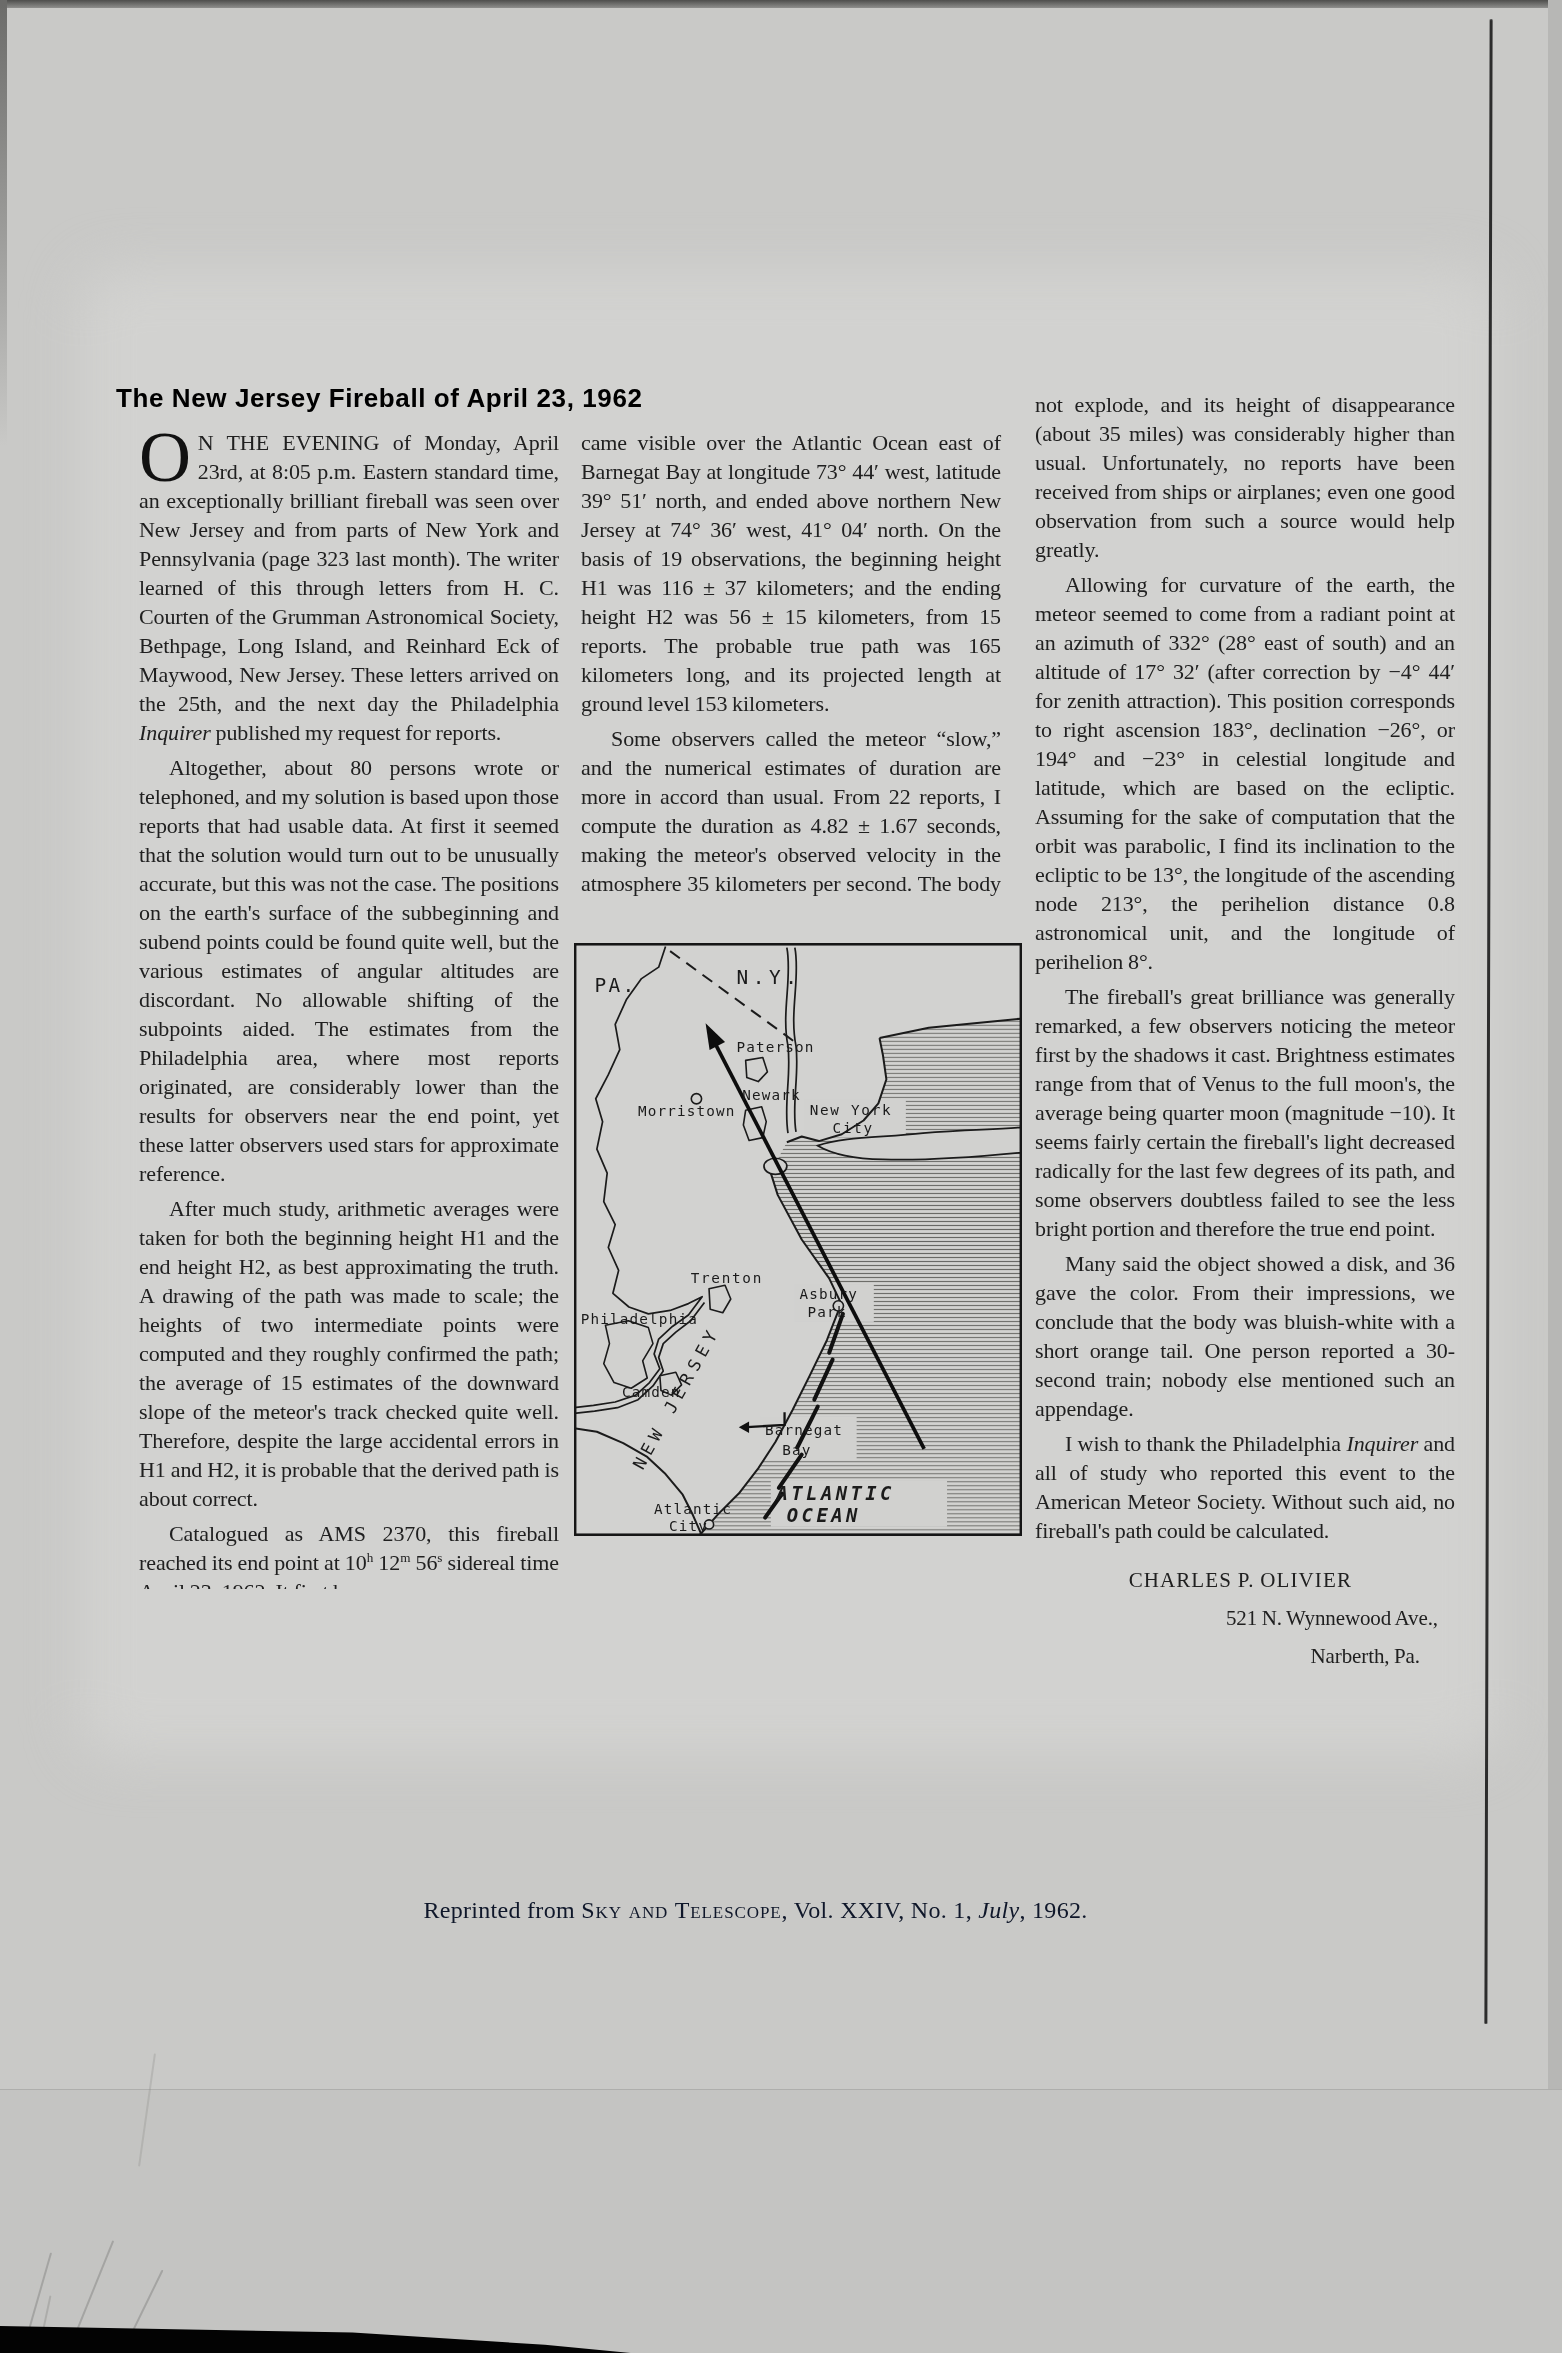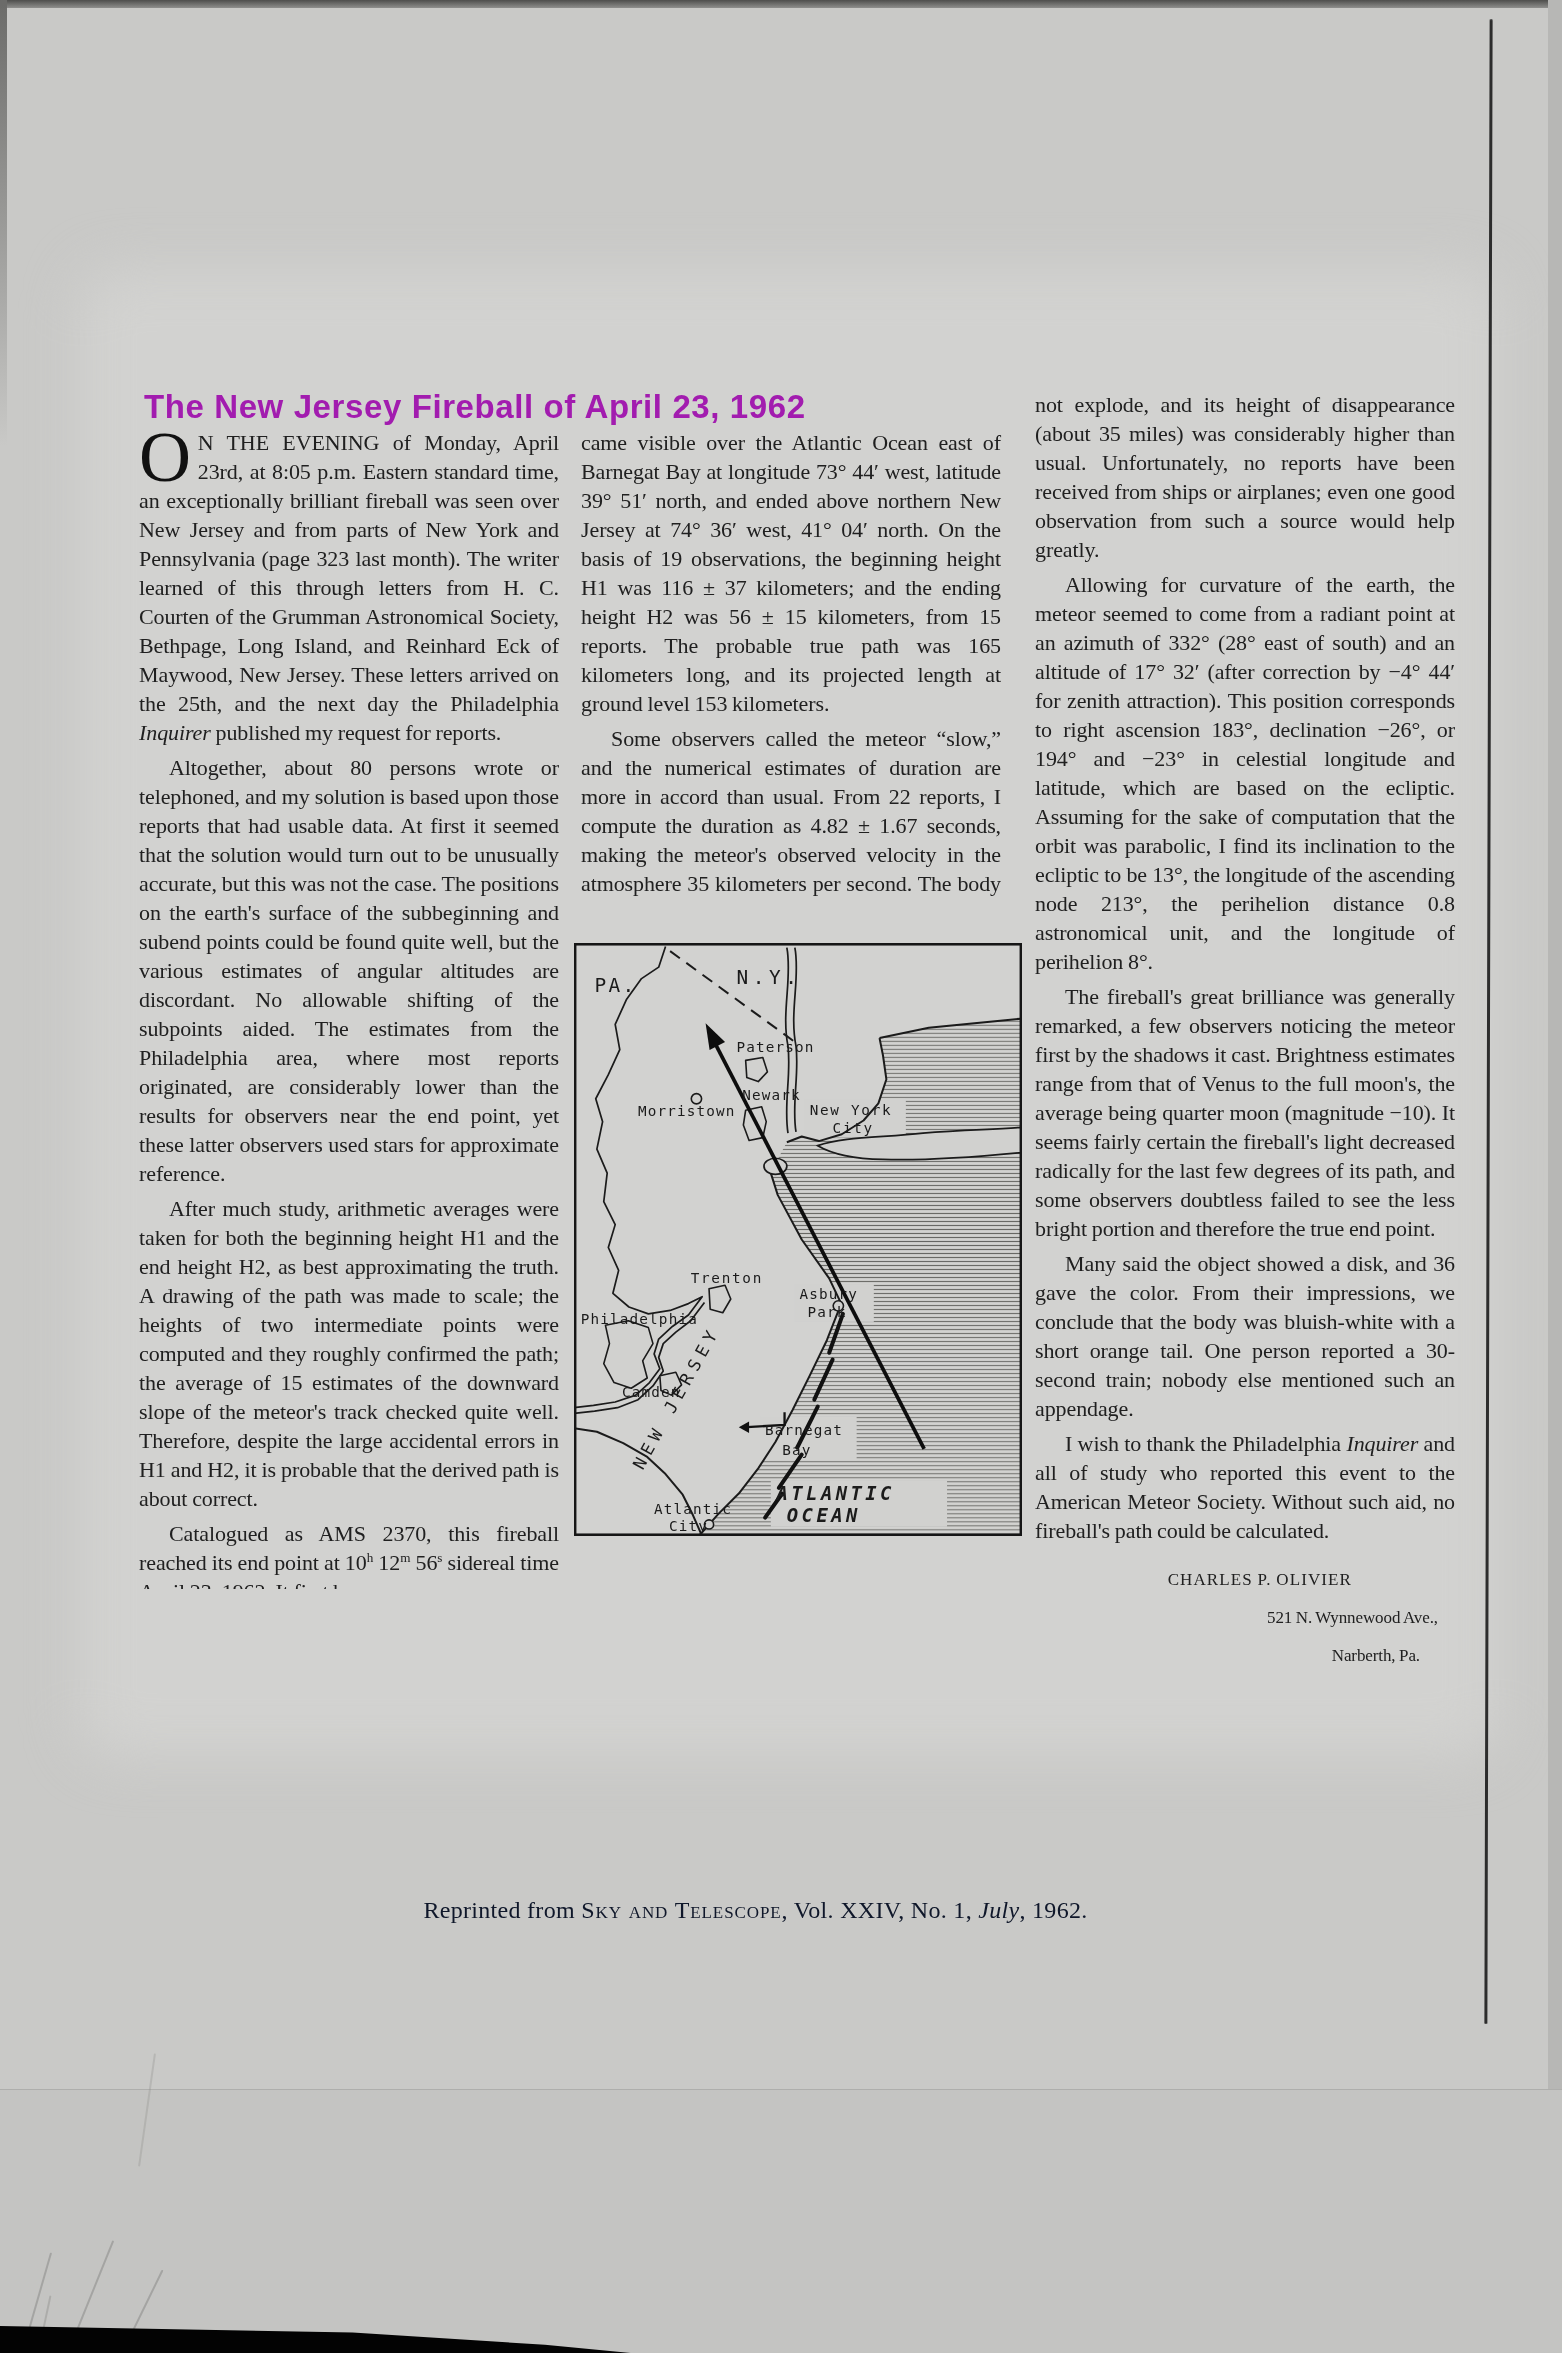--- a/index.html
+++ b/index.html
@@ -16,37 +16,37 @@
   .bottom-sheet{position:absolute;left:0;top:2089px;width:100%;height:265px;background:#c4c4c2;border-top:1.1px solid #aeaeac;}
   .black-wedge{position:absolute;left:0;top:2321px;width:641px;height:33px;background:#030303;
         clip-path:polygon(0 15%,55% 35%,85% 72%,100% 100%,0 100%);}
   .scr{position:absolute;width:1.7px;background:#8a8a88;opacity:.55;border-radius:1.1px;}
   .scr1{left:17px;top:2248px;height:240px;transform:rotate(16deg);}
   .scr2{left:63px;top:2231px;height:263px;transform:rotate(22deg);}
   .scr3{left:114px;top:2259px;height:217px;transform:rotate(26deg);}
   .scr4{left:34px;top:2294px;height:149px;transform:rotate(12deg);opacity:.4;}
   .scr5{left:146px;top:2053px;height:114px;transform:rotate(8deg);opacity:.3;}
 
-  .title{position:absolute;left:144px;top:366px;width:847px;
+  .title{position:absolute;left:116px;top:366px;width:847px;
         font-family:"Liberation Sans","DejaVu Sans",sans-serif;font-weight:600;
-        font-size:33px;letter-spacing:0.6px;color:#a21caf;white-space:nowrap;}
+        font-size:26px;letter-spacing:0.6px;color:#000000;white-space:nowrap;}
 
   .col{position:absolute;width:432px;font-size:22px;line-height:29px;text-align:justify;
         letter-spacing:-0.1px;word-spacing:-0.6px;color:#202020;}
   .col p{margin:6px;hyphens:auto;}
   .col p + p{text-indent:30px;}
   #col1{left:133px;top:422px;height:1167px;overflow:hidden;}
   #col2{left:575px;top:422px;height:475px;overflow:hidden;}
   #col3{left:1029px;top:384px;}
   .dropcap{float:left;font-size:72px;line-height:55px;padding:2.3px 6.9px 0 0;color:#111;}
   .it{font-style:italic;}
   .sup{font-size:60%;vertical-align:super;line-height:0;}
   .sc{font-variant:small-caps;letter-spacing:0.9px;}
 
-  .sig{margin-top:16px;font-size:17px;line-height:38px;text-align:right;}
+  .sig{margin-top:16px;font-size:21px;line-height:38px;text-align:right;}
   .sig-name{padding-right:109px;letter-spacing:1.1px;}
   .sig-addr{padding-right:23px;}
   .sig-city{padding-right:41px;}
 
   .map-wrap{position:absolute;left:574px;top:899px;width:448px;height:593px;margin-top:44px;}
   .map-wrap svg{display:block;width:100%;height:100%;}
 
   .footer{position:absolute;left:275px;top:1897px;width:961px;text-align:center;
         font-size:24px;color:#0f172a;letter-spacing:0.3px;}
 </style>

